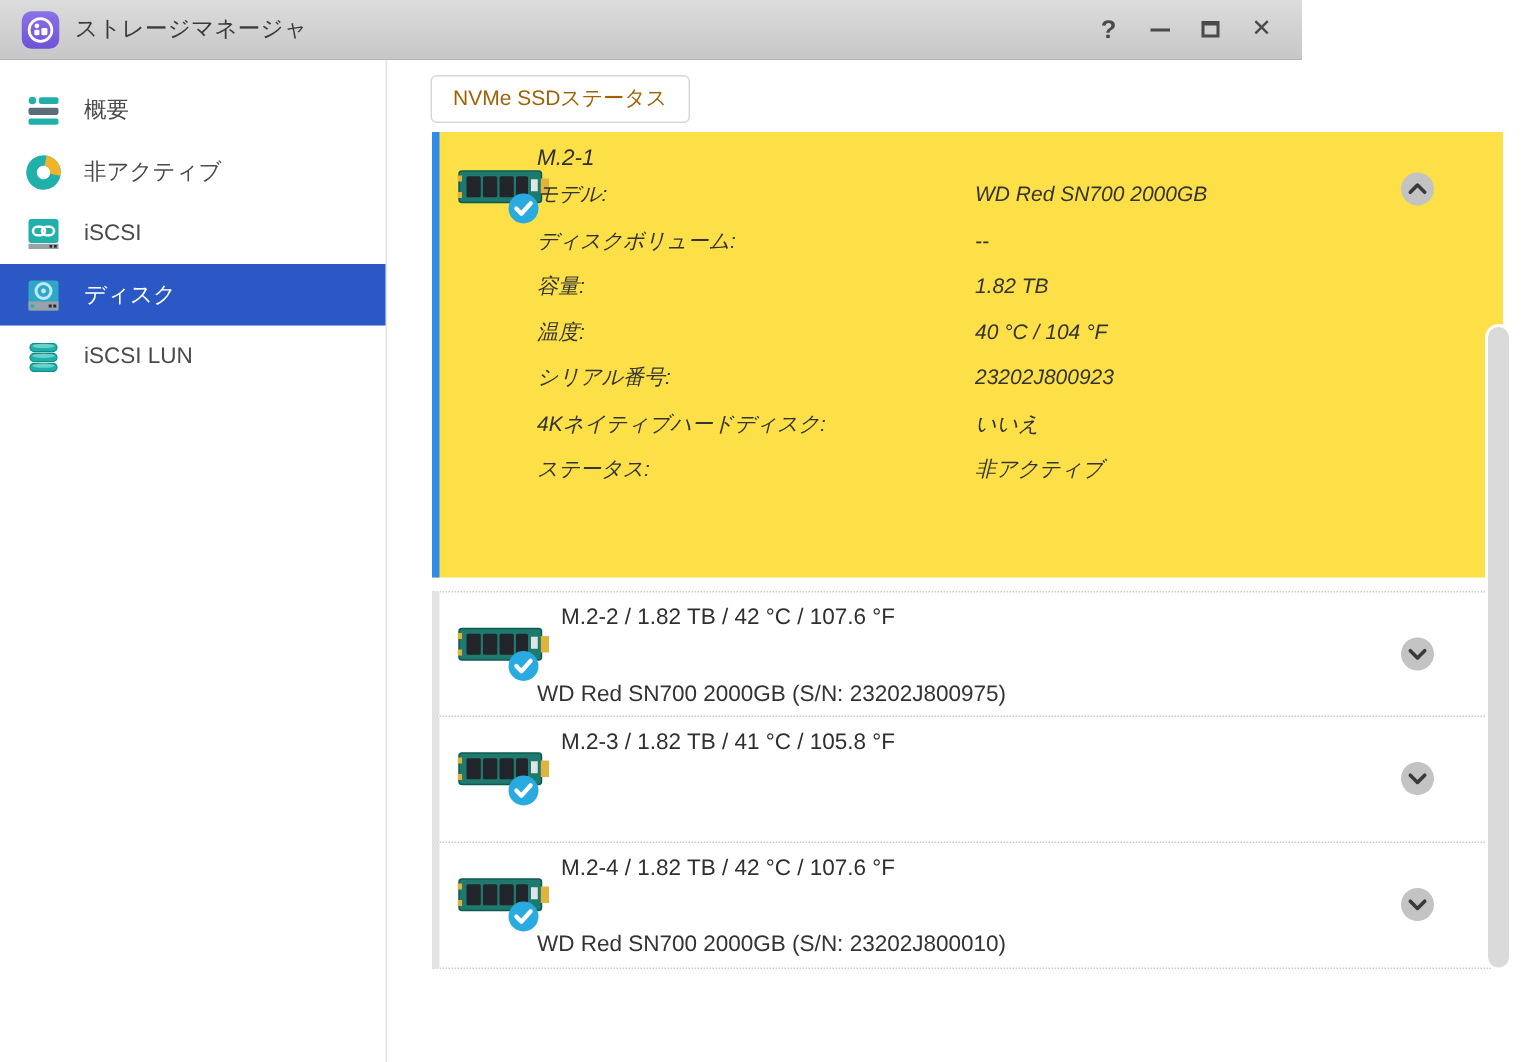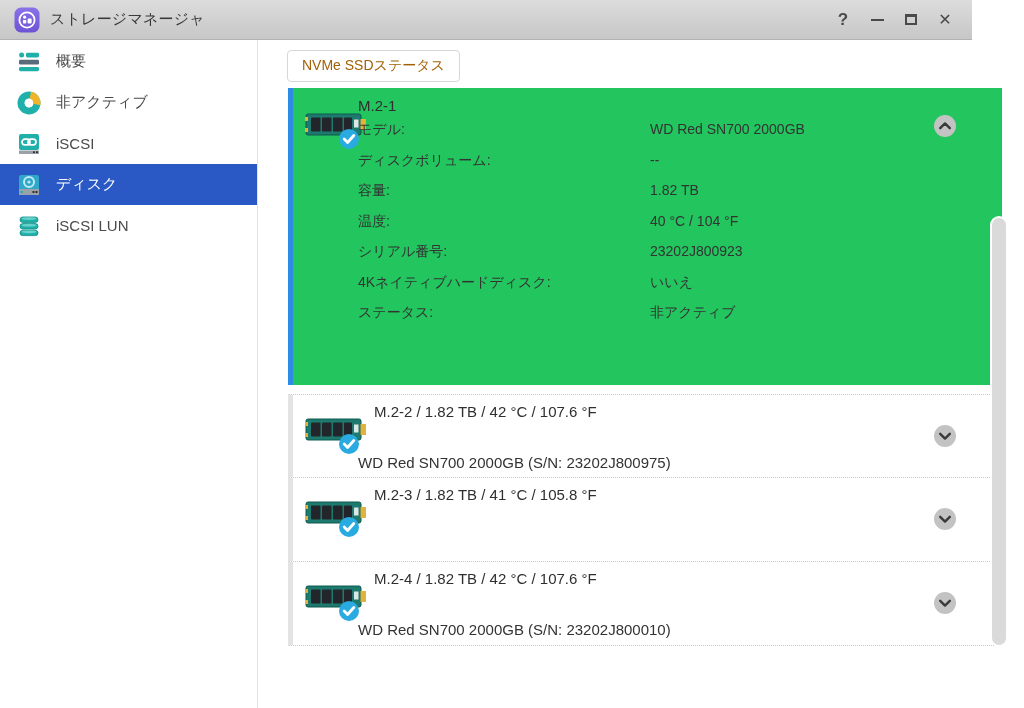--- a/index.html
+++ b/index.html
@@ -5,63 +5,63 @@
   * { margin:0; padding:0; box-sizing:border-box; }
   html,body { width:1024px; height:708px; overflow:hidden; }
   body {
     position:relative; background:#fff;
     font-family:"Liberation Sans","DejaVu Sans",sans-serif;
     color:#333; -webkit-font-smoothing:antialiased;
   }
 
   
   .titlebar{
-    position:absolute; left:0; top:0; width:972px; height:40px;
+    position:absolute; left:0; top:0; width:868px; height:40px;
     background:linear-gradient(#dcdcdc,#c7c7c7);
     border-bottom:1px solid #b2b2b2;
     display:flex; align-items:center; padding:0 14px; gap:10px;
   }
   .app-icon{ width:26px; height:26px; display:inline-block; }
   .titlebar .title{ font-size:15px; color:#3a3a3a; letter-spacing:.2px; }
   .win-controls{ margin-left:auto; display:flex; align-items:center; gap:8px; }
   .win-btn{
     width:26px; height:26px; border:none; background:transparent; cursor:pointer;
     color:#4a4a4a; font-size:16px; line-height:26px; text-align:center;
     display:flex; align-items:center; justify-content:center;
     font-family:inherit;
   }
   .win-btn.help{ font-size:17px; font-weight:600; }
   .glyph-min{ display:inline-block; width:13px; height:0; border-top:2px solid #4a4a4a; }
   .glyph-max{ display:inline-block; width:12px; height:11px; border:2px solid #4a4a4a; border-top-width:3px; }
 
   
   .sidebar{
     position:absolute; left:0; top:40px; width:258px; height:668px;
-    background:#fff; border-right:1px solid #e3e3e3; padding-top:1px;
+    background:#fff; border-right:1px solid #e3e3e3; padding-top:13px;
   }
   .side-item{
     height:41px; display:flex; align-items:center; gap:15px;
     padding-left:17px; font-size:15px; color:#4a4a4a; cursor:pointer;
   }
   .side-item.selected{ background:#2A59C6; color:#fff; }
   .side-icon{ width:24px; height:24px; flex:0 0 24px; display:inline-block; }
 
   
   .content{ position:absolute; left:259px; top:40px; width:765px; height:668px; background:#fff; }
   .nvme-tab{
     position:absolute; left:28px; top:10px;
     background:#fff; border:1px solid #d7d7d7; border-radius:4px;
     padding:6px 14px; font-size:14px; color:#a16207; cursor:pointer;
     font-family:inherit;
   }
   .cards{ position:absolute; left:29px; top:48px; width:714px; }
 
   .card{ position:relative; width:714px; }
   .card.expanded{
-    height:297px; background:#22c55e; border-left:5px solid #2F8BE8;
+    height:297px; background:#fde047; border-left:5px solid #2F8BE8;font-style:italic;
   }
   .card.collapsed{
     height:84px; background:#fff; border-left:5px solid #e3e3e3;
     border-bottom:1px dotted #c9c9c9; cursor:pointer;
   }
   .card.collapsed.first{ margin-top:9px; border-top:1px dotted #c9c9c9; }
 
   .ssd-icon{ position:absolute; left:12px; top:20px; width:62px; height:42px; }
   .card.collapsed .ssd-icon{ top:18px; }
 

